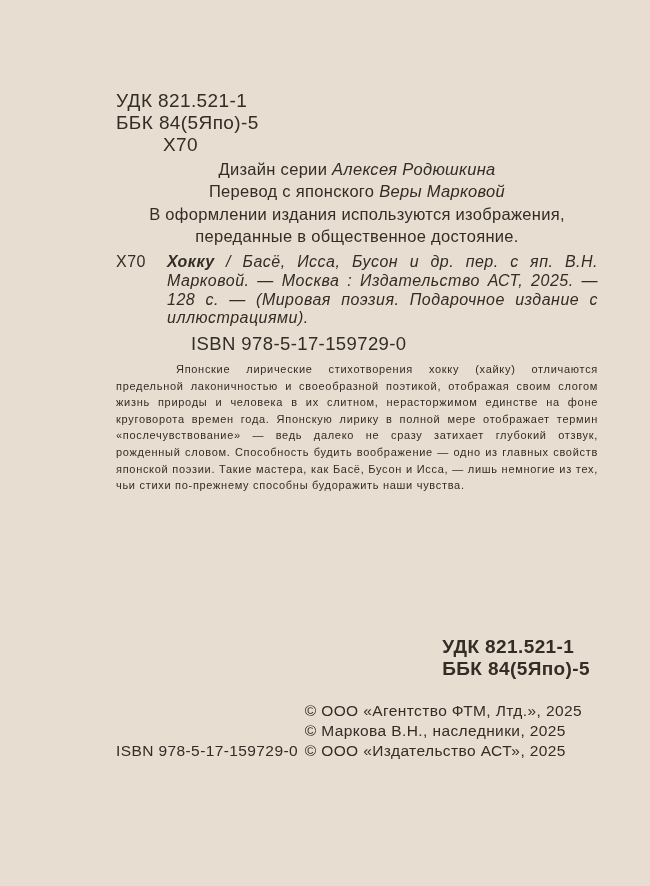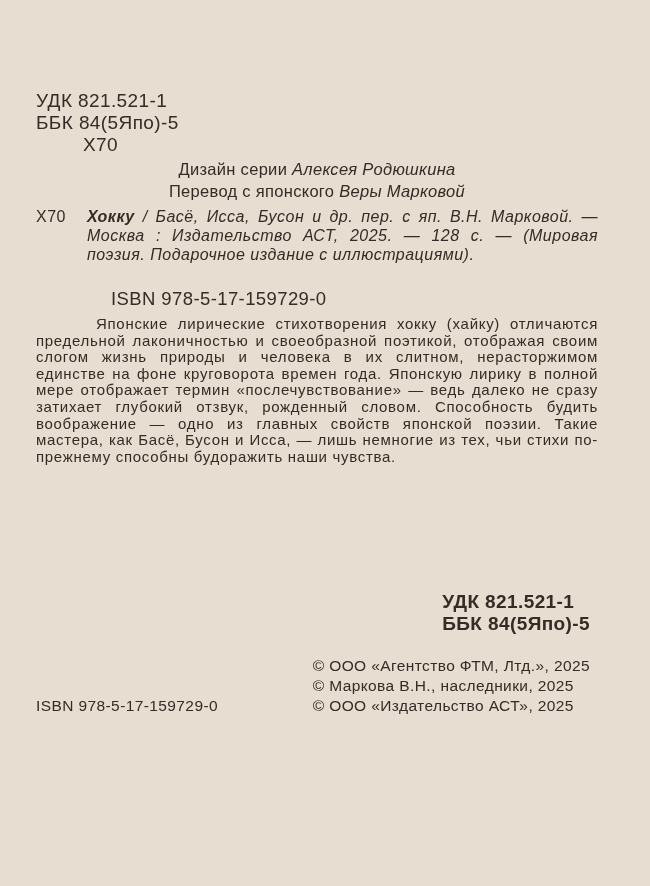--- a/index.html
+++ b/index.html
@@ -11,21 +11,21 @@
     height: 886px;
     background: #e7ddd1;
     font-family: "Liberation Sans", sans-serif;
     color: #342c25;
     overflow: hidden;
   }
   .page {
     box-sizing: border-box;
     width: 650px;
     height: 886px;
-    padding: 90px 52px 0 36px;
+    padding: 90px 52px 0 116px;
   }
   
   .top-codes {
     font-size: 19px;
     line-height: 22px;
     letter-spacing: 0.4px;
   }
   .top-codes .code-line { white-space: nowrap; }
   .top-codes .indented { padding-left: 47px; }
 
@@ -75,21 +75,21 @@
     line-height: 22px;
     letter-spacing: 0.4px;
     white-space: nowrap;
   }
 
   
   .annotation {
     margin-top: 6px;
     height: 264px;
     overflow: hidden;
-    font-size: 15px;
+    font-size: 11px;
     line-height: 16.6px;
     letter-spacing: 0.7px;
     text-align: justify;
   }
   .annotation p {
     margin: 0;
     text-indent: 60px;
   }
 
   
@@ -110,39 +110,40 @@
   .footer {
     margin-top: 21px;
     display: flex;
     justify-content: space-between;
     align-items: flex-end;
     font-size: 15.5px;
     line-height: 20px;
     letter-spacing: 0.4px;
   }
   .footer .isbn-bottom { white-space: nowrap; padding-bottom: 0px; }
-  .footer .copyrights { text-align: left; margin-right: 8px; }
+  .footer .copyrights { text-align: left; margin-right: 16px; }
   .footer .copyrights div { white-space: nowrap; }
 </style>
 </head>
 <body>
 
 <div class="page">
 
   <div class="top-codes">
     <div class="code-line">УДК 821.521-1</div>
     <div class="code-line">ББК 84(5Япо)-5</div>
     <div class="code-line indented">Х70</div>
   </div>
 
   <div class="credits">
     <div><span>Дизайн серии </span><span class="name">Алексея Родюшкина</span></div>
     <div><span>Перевод с японского </span><span class="name">Веры Марковой</span></div>
   </div>
 
+  <div class="notice">В оформлении издания используются изображения, переданные в общественное достояние.</div>
 
   <div class="catalog">
     <span class="catalog-code">Х70</span>
     <div class="catalog-text"><span class="title">Хокку</span><span> / Басё, Исса, Бусон и др. пер. с яп. В.Н. Марковой. — Москва : Издательство АСТ, 2025. — 128 с. — (Мировая поэзия. Подарочное издание с иллюстрациями).</span></div>
   </div>
 
   <div class="isbn-top">ISBN 978-5-17-159729-0</div>
 
   <div class="annotation">
     <p>Японские лирические стихотворения хокку (хайку) отличаются предельной лаконичностью и своеобразной поэтикой, отображая своим слогом жизнь природы и человека в их слитном, нерасторжимом единстве на фоне круговорота времен года. Японскую лирику в полной мере отображает термин «послечувствование» — ведь далеко не сразу затихает глубокий отзвук, рожденный словом. Способность будить воображение — одно из главных свойств японской поэзии. Такие мастера, как Басё, Бусон и Исса, — лишь немногие из тех, чьи стихи по-прежнему способны будоражить наши чувства.</p>

